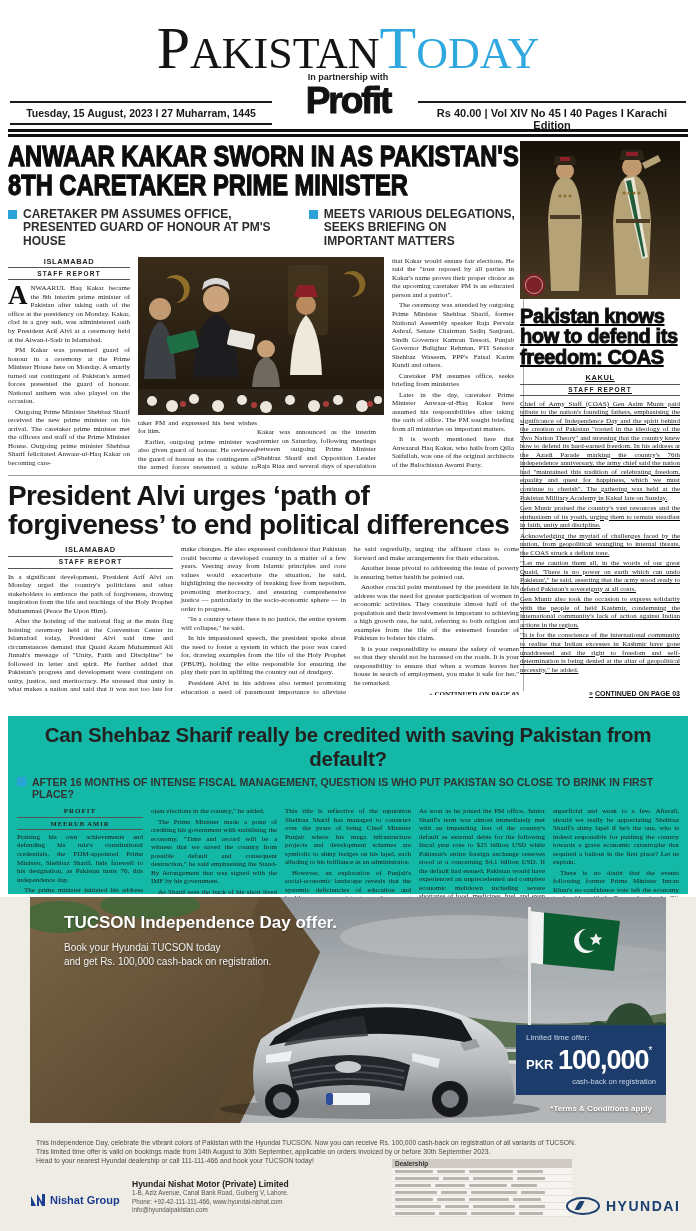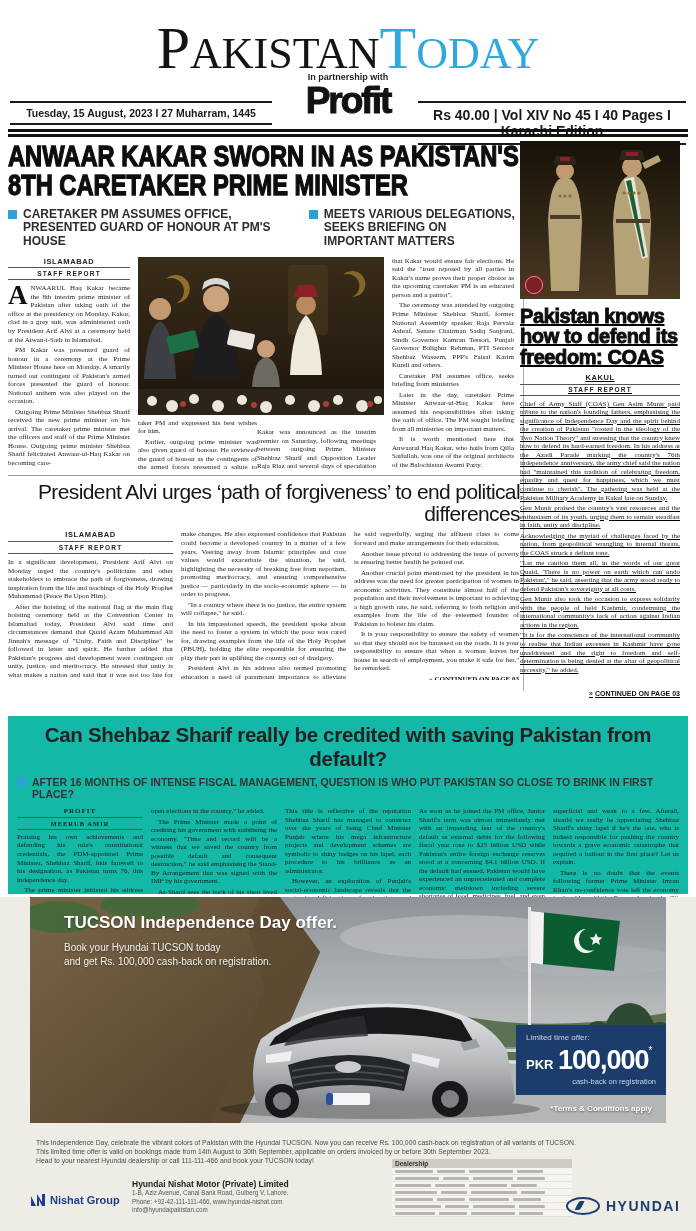--- a/index.html
+++ b/index.html
@@ -15,21 +15,21 @@
   .mast-word::first-letter { font-size:60px; }
   .mast-word.blue { color:#2fa8df;margin-top:16px; }
   .partnership { position:absolute; top:72px; left:0; width:100%; text-align:center;
                  font-size:9px; font-weight:bold; color:#222; }
   .profit { position:absolute; top:80px; left:0; width:100%; text-align:center;
             font-size:37px; font-weight:bold; letter-spacing:-2px; color:#111;
             -webkit-text-stroke:1px #111; }
   .flag-box { position:absolute; top:101px; border-top:2px solid #1a1a1a; border-bottom:2px solid #1a1a1a;
               padding:4px 2px; text-align:center; font-weight:bold; color:#1a1a1a; }
   .date-box { left:10px; width:262px; font-size:10.5px; }
-  .price-box { right:10px; width:268px; font-size:14px; }
+  .price-box { right:10px; width:268px; font-size:11px; }
   .head-rule { position:absolute; top:129px; left:8px; width:680px; height:8px;
                border-top:3px solid #111; border-bottom:3px solid #111; }
 
   
   .impact { font-family:"Liberation Sans", sans-serif; font-weight:bold; color:#0d0d0d; }
   .serifbody { font-family:"Liberation Serif", serif; font-size:7px; line-height:1.22;
                text-align:justify; color:#1b1b1b; }
   .serifbody p { margin:0 0 2px 0; text-indent:7px; }
   .serifbody p.noindent { text-indent:0; }
   .dropcap { float:left; font-family:"Liberation Serif", serif; font-weight:bold;
@@ -63,22 +63,22 @@
   
   .side-sep { position:absolute; left:523px; top:143px; width:1px; height:548px; background:#aaa; }
   .sidebar { position:absolute; left:520px; top:141px; width:160px;text-decoration:underline; }
   .coas-photo { width:160px; height:158px; position:relative; overflow:hidden; background:#2a2017; }
   .coas-headline { font-size:20px; line-height:1.02; margin-top:7px; letter-spacing:-0.4px;
                    -webkit-text-stroke:0.9px #0d0d0d; }
   .coas-dateline { margin-top:6px; }
   .sidebar .serifbody { height:288px; overflow:hidden; }
 
   
-  .alvi-headline { font-size:21px; line-height:1.04; letter-spacing:-0.6px; color:#161616;
-                   font-weight:normal;text-align:right; }
+  .alvi-headline { font-size:28px; line-height:1.04; letter-spacing:-0.6px; color:#161616;
+                   font-weight:bold; }
   .alvi-body { display:flex; gap:8px; margin-top:6px; height:150px; overflow:hidden; }
   .alvi-body > div { width:165px; }
 
   
   .pink { position:absolute; left:8px; top:716px; width:680px; height:178px;
           background:#14b8a6; padding:7px 9px; }
   .pink-headline { text-align:center; font-size:20.5px; font-weight:bold; color:#222;
                    letter-spacing:-0.3px; }
   .pink-sub { display:flex; justify-content:center; gap:6px; margin-top:5px;
               font-weight:bold; font-size:10.5px; color:#333; }
@@ -343,21 +343,21 @@
         <p>The prime minister initiated his address by passing the baton on to the interim government. "We came into authority following the constitutional procedure, and we are relinquishing it in adherence to constitutional norms," the prime minister conveyed to the citizens.</p>
 
       </div>
       <div>
         <p class="noindent">open elections in the country," he added.</p>
         <p>The Prime Minister made a point of crediting his government with stabilising the economy. "Time and record will be a witness that we saved the country from possible default and consequent destruction," he said emphasising the Stand-By Arrangement that was signed with the IMF by his government.</p>
         <p>As Sharif sees the back of his short lived stint in the PM office, it is important to look back and see how much truth there is to his claims of being the "knight in shining armour" for the downtrodden economy of Pakistan.</p>
 
       </div>
       <div>
-        <p class="noindent">This title is reflective of the reputation Shehbaz Sharif has managed to construct over the years of being Chief Minister Punjab where his mega infrastructure projects and development schemes are symbolic to shiny badges on his lapel, each procedure to his brilliance as an administrator.</p>
+        <p class="noindent">This title is reflective of the reputation Shehbaz Sharif has managed to construct over the years of being Chief Minister Punjab where his mega infrastructure projects and development schemes are symbolic to shiny badges on his lapel, each alluding to his brilliance as an administrator.</p>
         <p>However, an exploration of Punjab's social-economic landscape reveals that the systemic deficiencies of education and healthcare are persistent as they went severely unnoticed during Shehbaz's tenure as CM. Such an assessment exposes an old political tactic of glossing over foundational weaknesses with tangible and short term solutions.</p>
 
       </div>
       <div>
         <p class="noindent">As soon as he joined the PM office, Junior Sharif's term was almost immediately met with an impending fear of the country's default as external debts for the following fiscal year rose to $25 billion USD while Pakistan's entire foreign exchange reserves stood at a concerning $4.1 billion USD. If the default had ensued, Pakistan would have experienced an unprecedented and complete economic meltdown including severe shortages of food, medicines, fuel, and even cash. Therefore, when the PDM government managed to successfully secure an IMF loan bailout of $3 billion US, which includes the immediate disbursal of about $1.2bn in June this year, Shehbaz was quick to add another accolade to his collection.</p>
 
       </div>
       <div>
         <p class="noindent">superficial and weak to a few. Afterall, should we really be appreciating Shehbaz Sharif's shiny lapel if he's the one, who is indeed responsible for pushing the country towards a grave economic catastrophe that required a bailout in the first place? Let us explain.</p>
         <p>There is no doubt that the events following former Prime Minister Imran Khan's no-confidence vote left the economy in shambles with the Rupee plunging by 2% against the US dollar as well as setting nine all-time lowest levels in the interbank market against the greenback immediately after the motion unfolded. On top of that, the IMF program which was taken up by the PTI government in 2019, had immediately been halted and sabotaged, owing to the politicised subsidy on fuel provided by the then government.</p>

